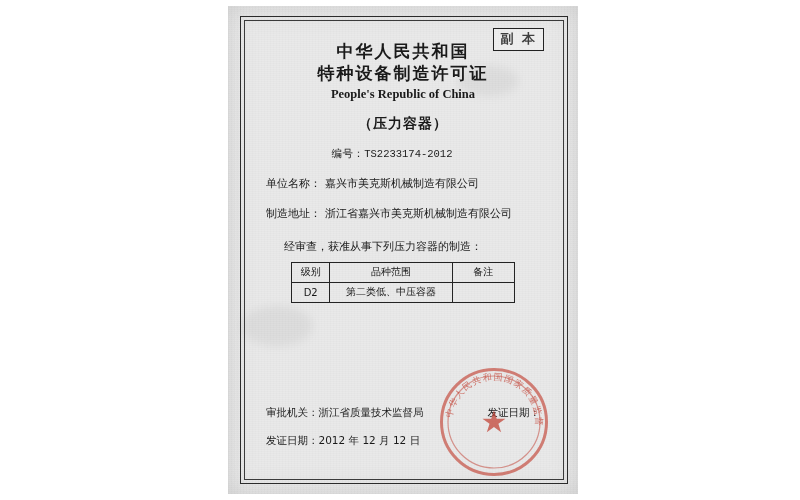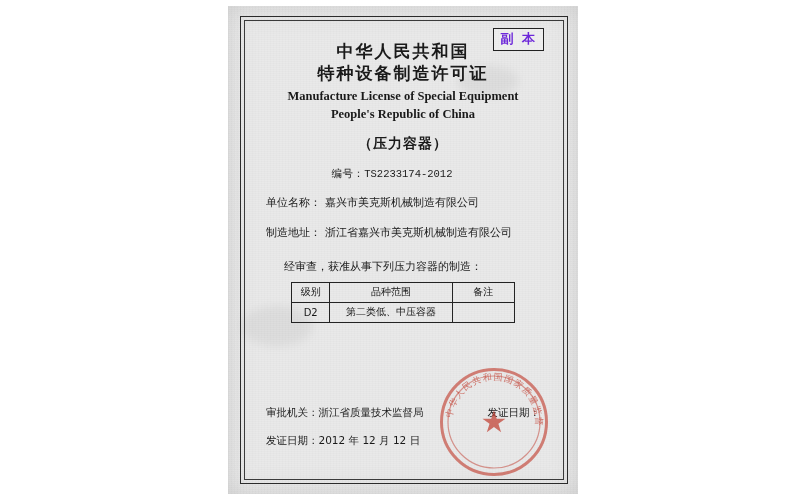--- a/index.html
+++ b/index.html
@@ -57,21 +57,21 @@
   
   .copy-box {
     position: absolute;
     right: 18px;
     top: 8px;
     border: 1.4px solid #222;
     padding: 1px 6px 2px 6px;
     font-size: 13px;
     font-weight: bold;
     letter-spacing: 2px;
-    color: #6d28d9;
+    color: #404040;
     background: rgba(255,255,255,0.25);
     font-family: "DejaVu Sans", sans-serif;
     text-align: right;
   }
   .content {
     position: absolute;
     left: 244px;
     top: 20px;
     width: 318px;
     height: 458px;
@@ -126,21 +126,21 @@
   .cert-no .val {
     font-family: "Liberation Mono", monospace;
     letter-spacing: 0px;
   }
   .field-row {
     margin-left: 22px;
     margin-right: 22px;
     font-size: 11px;
     line-height: 16px;
     margin-top: 14px;
-    font-family: Liberation Mono, monospace;
+    font-family: Liberation Sans, sans-serif;
     white-space: nowrap;
   }
   .field-row .lbl { color: #1a1a1a; }
   .field-row .val { margin-left: 4px; }
   .scope-line {
     margin-left: 40px;
     margin-top: 18px;
     font-size: 11px;
     font-family: "DejaVu Sans", sans-serif;
   }
@@ -232,21 +232,20 @@
   <div class="frame-outer"></div>
   <div class="frame-inner"></div>
 
   <div class="content">
 
     <div class="copy-box">副 本</div>
 
     <div class="title-block">
       <div class="t-cn1">中华人民共和国</div>
       <div class="t-cn2">特种设备制造许可证</div>
-      <div class="t-en1">Manufacture License of Special Equipment</div>
       <div class="t-en2">People's Republic of China</div>
       <div class="t-cat">（压力容器）</div>
     </div>
 
     <div class="cert-no">
       <span>编号：</span><span class="val">TS2233174-2012</span>
     </div>
 
     <div class="field-row">
       <span class="lbl">单位名称：</span><span class="val">嘉兴市美克斯机械制造有限公司</span>

